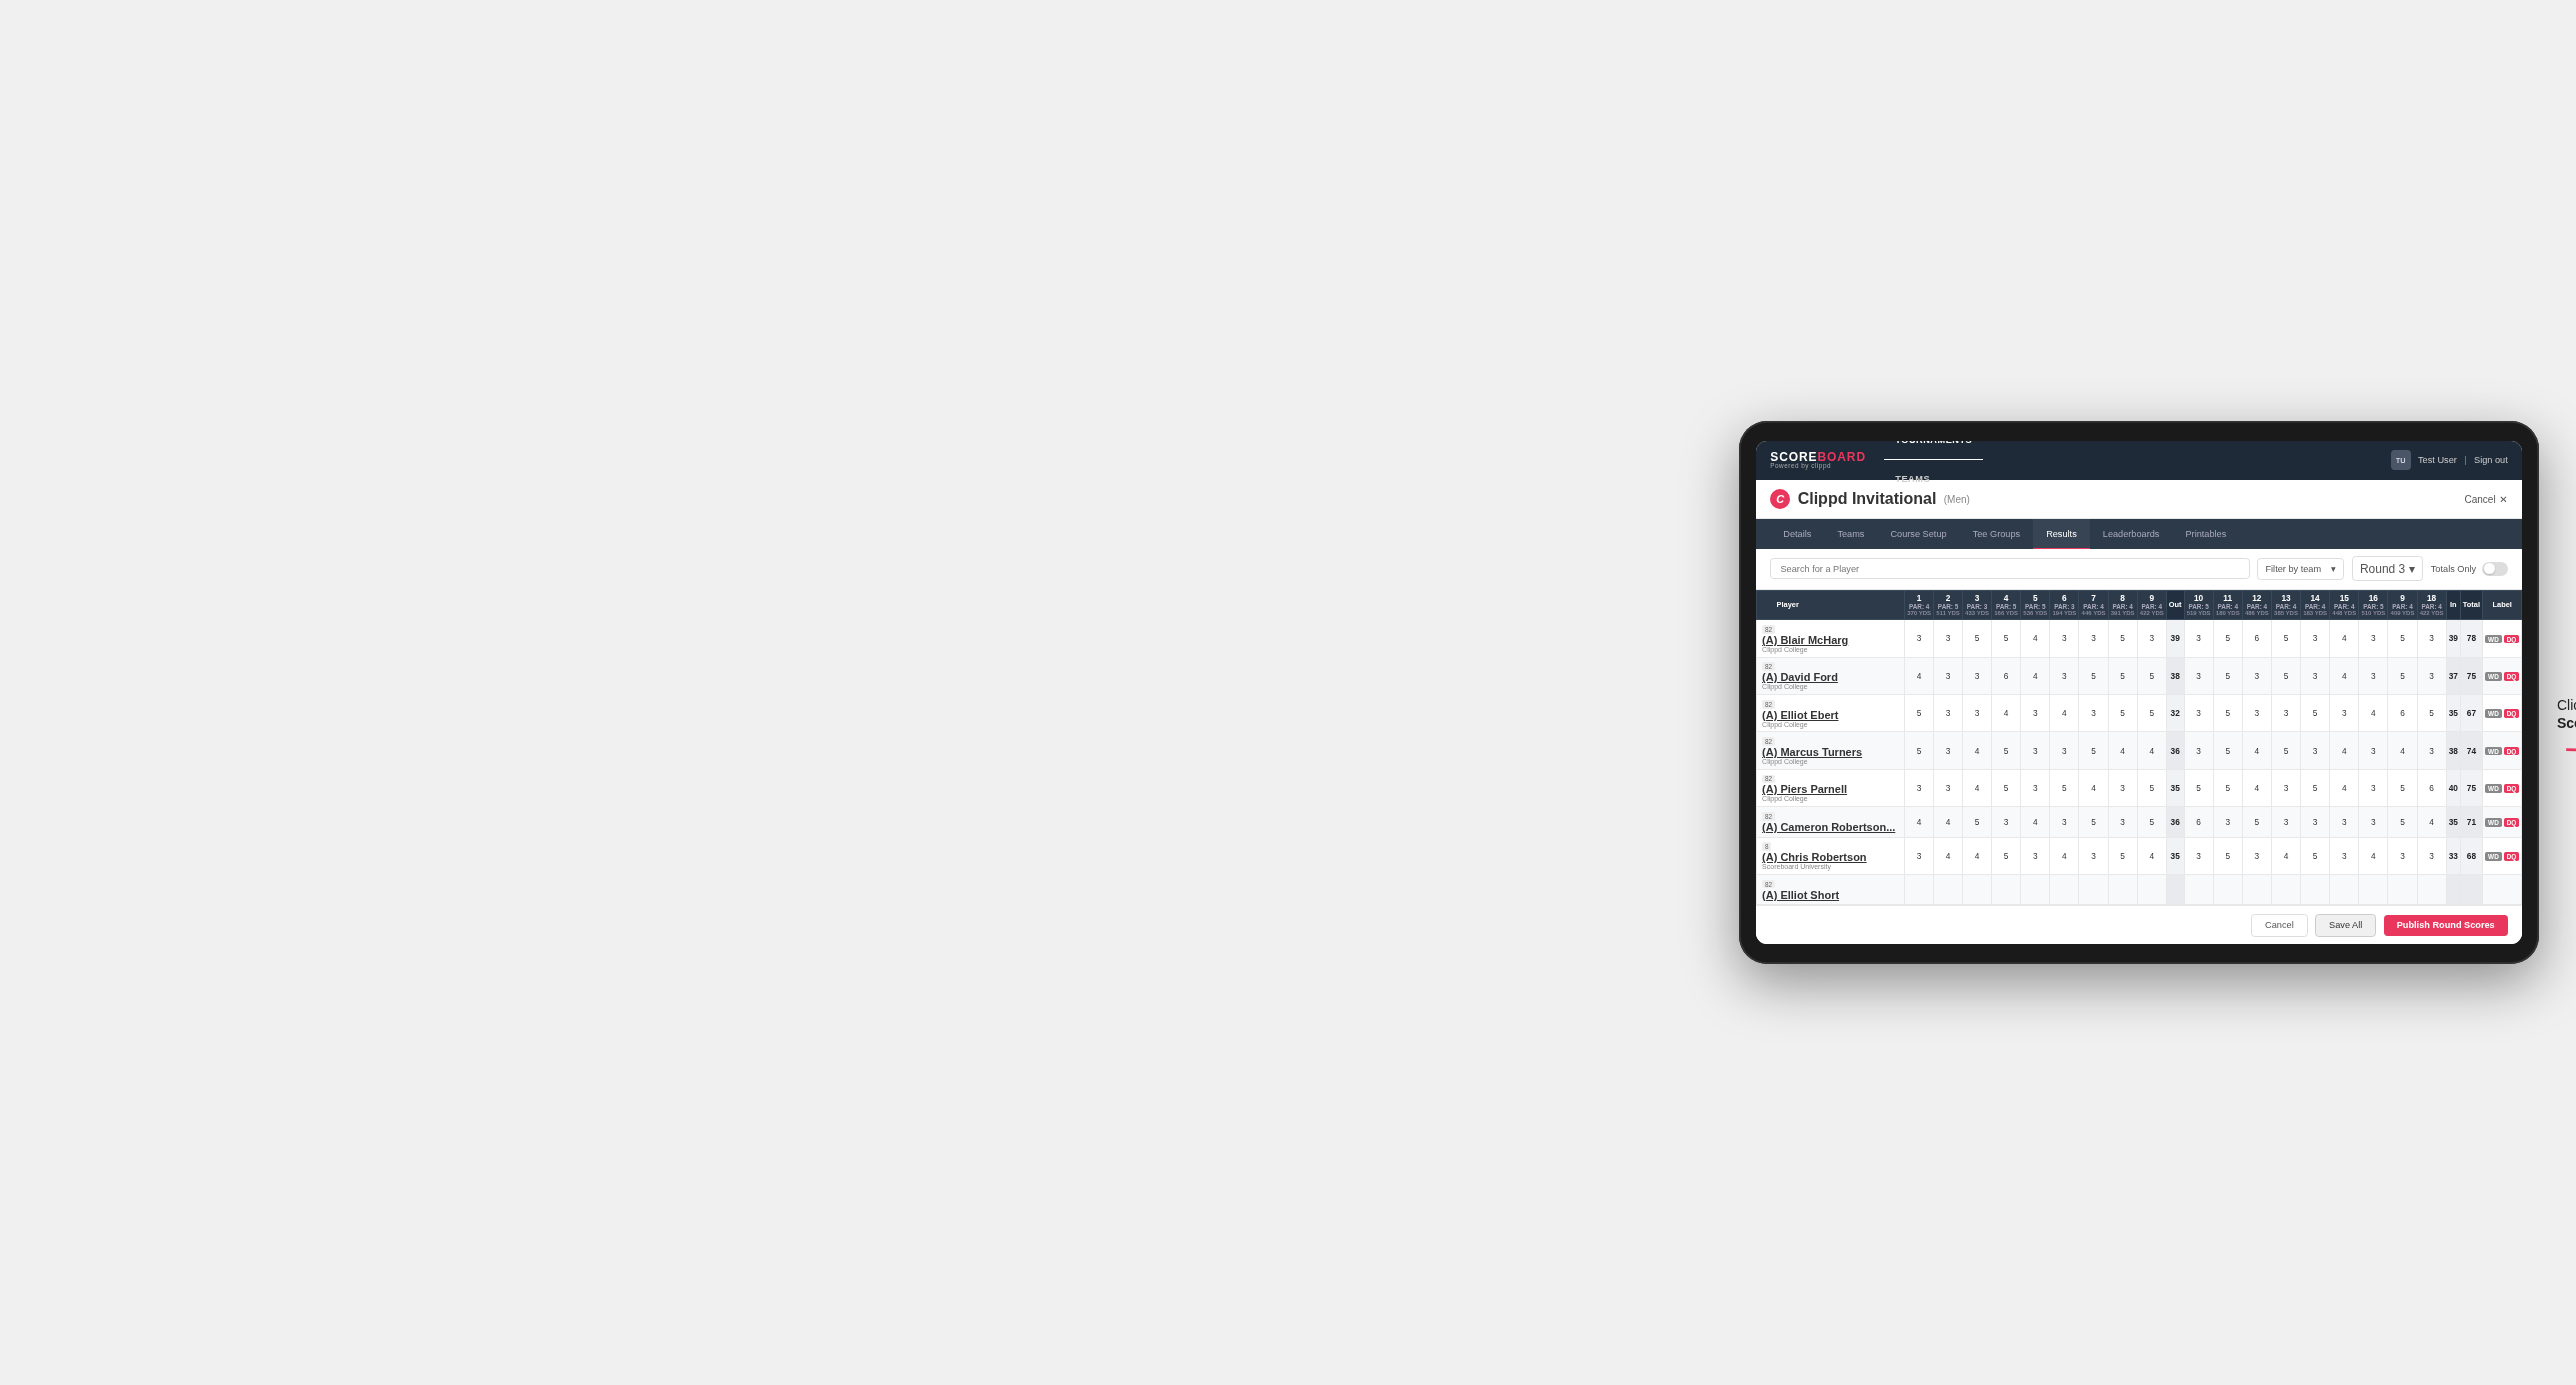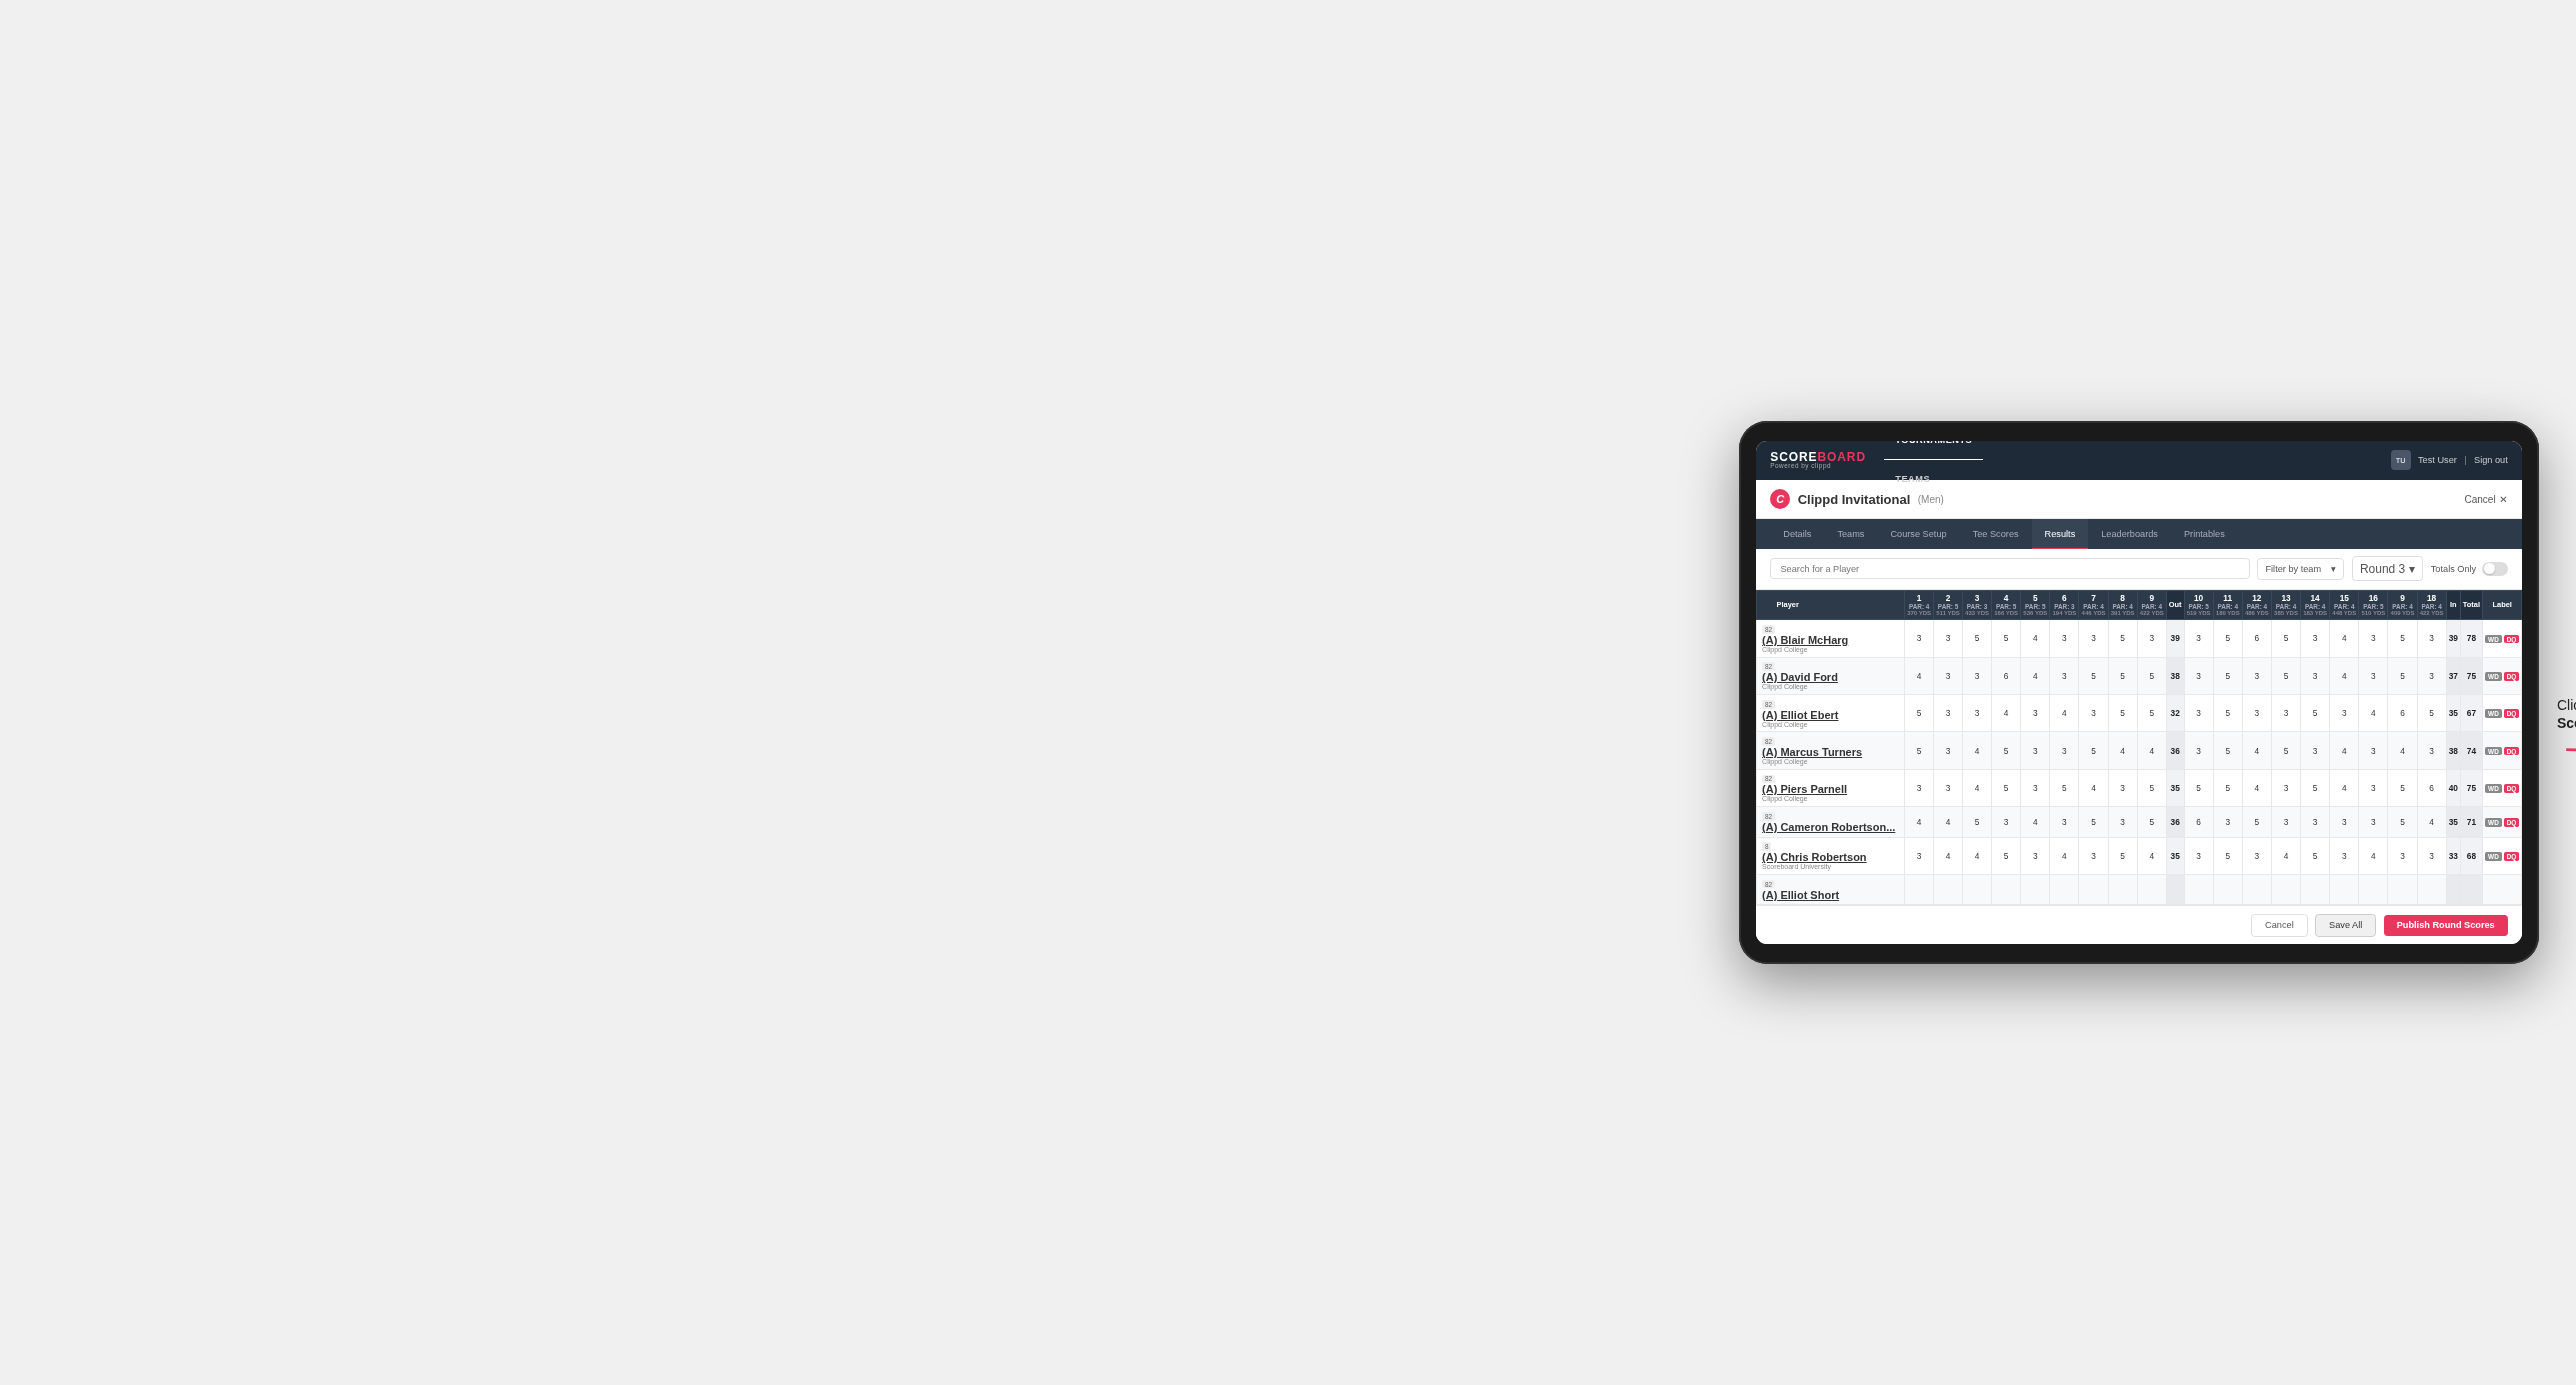--- a/index.html
+++ b/index.html
@@ -153,21 +153,21 @@
       display: flex;
       align-items: center;
       justify-content: center;
       color: #fff;
       font-weight: 800;
       font-size: 11px;
       font-style: italic;
     }
 
     .tournament-name {
-      font-size: 13px;
+      font-size: 16px;
       font-weight: 600;
       color: #333;
     }
 
     .tournament-gender {
       font-size: 10px;
       color: #888;
     }
 
     .cancel-btn-top {
@@ -510,21 +510,21 @@
         <div class="cancel-btn-top">
           <span>Cancel</span>
           <span>✕</span>
         </div>
       </div>
 
       <div class="tab-bar">
         <div class="tab-item">Details</div>
         <div class="tab-item">Teams</div>
         <div class="tab-item">Course Setup</div>
-        <div class="tab-item">Tee Scores</div>
+        <div class="tab-item">Tee Groups</div>
         <div class="tab-item active">Results</div>
         <div class="tab-item">Leaderboards</div>
         <div class="tab-item">Printables</div>
       </div>
 
       <div class="controls-bar">
         <input class="search-input" type="text" placeholder="Search for a Player" style="">
         <div class="filter-select">
           <span>Filter by team</span>
           <span>▾</span>

